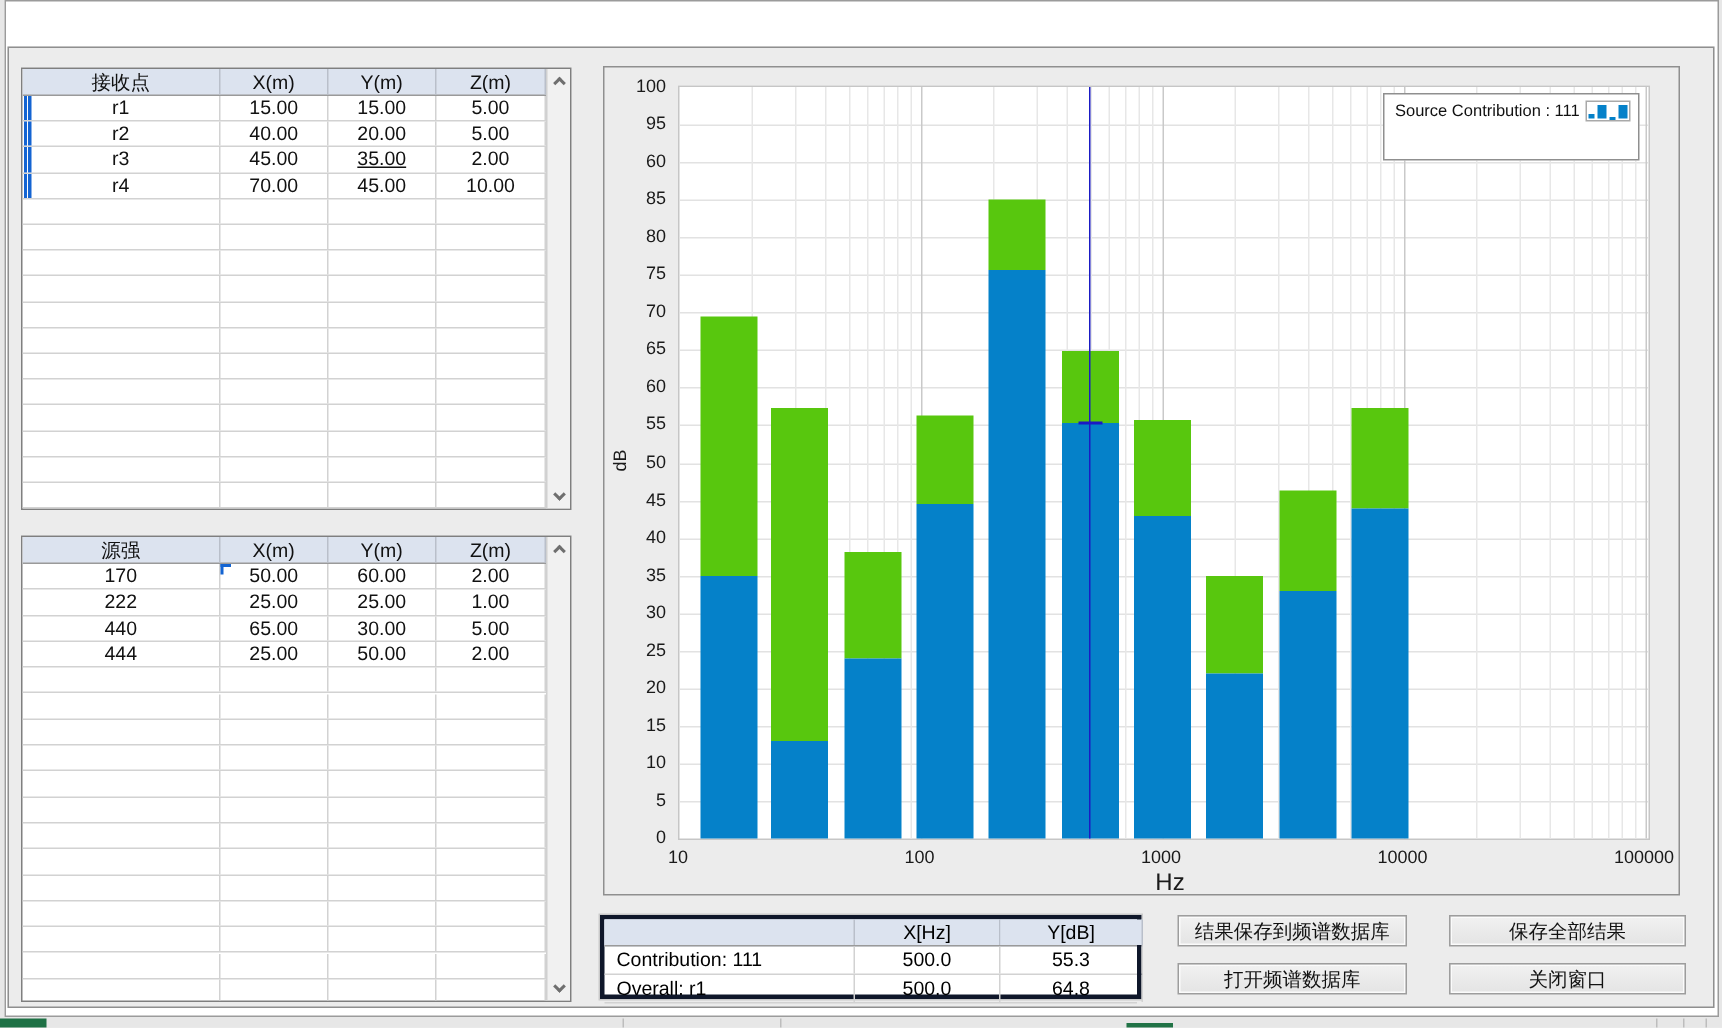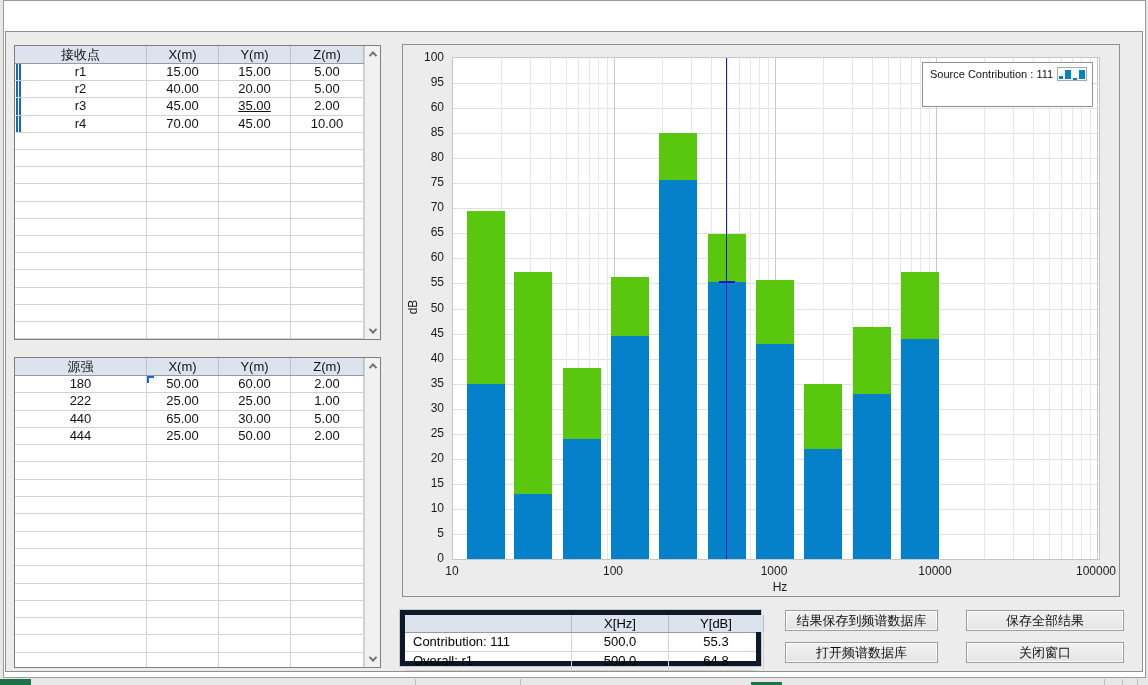--- a/index.html
+++ b/index.html
@@ -32,30 +32,30 @@
 
   .chartpanel { left:402px; top:44px; width:718px; height:553px; background:#ececec; border:1px solid #8f8f8f; }
   .plot { left:452px; top:57px; width:648px; height:503px; background:#fff; border:1px solid #c6c6c6; }
   .gl-h { position:absolute; left:0; width:100%; height:1px; background:#e2e2e2; }
   .gl-v { position:absolute; top:0; width:1px; height:100%; background:#e7e7e7; }
   .gl-v.major { background:#c9c9c9; }
   .bar { position:absolute; }
   .ylab { position:absolute; width:40px; text-align:right; font-size:12px; color:#1a1a1a; height:14px; line-height:14px; }
   .xlab { position:absolute; width:90px; text-align:center; font-size:12px; color:#1a1a1a; height:14px; line-height:14px; top:564px; }
   .dbl { left:401px; top:300px; width:24px; height:14px; font-size:12px; color:#1a1a1a; transform:rotate(-90deg); text-align:center; }
-  .hzl { left:760px; top:580px; width:40px; text-align:center; font-size:12px; color:#1a1a1a; }
+  .hzl { left:760px; top:580px; width:40px; text-align:center; font-size:16px; color:#1a1a1a; }
   .cursor-v { position:absolute; width:1.5px; background:#1a1ac4; }
   .cursor-h { position:absolute; height:2px; background:#1a1ac4; }
 
   .legend { left:922px; top:62px; width:171px; height:45px; background:#fff; border:1px solid #8f8f8f; }
   .leg-row { position:absolute; left:0; width:100%; height:22px; display:flex; align-items:center; }
   .leg-text { margin-left:7px; font-size:11px; color:#111; flex:1; white-space:nowrap; overflow:hidden; }
   .leg-glyph { width:30px; height:14px; background:#fff; border:1px solid #a9a9a9; margin-right:5px; position:relative; flex:none; }
 
-  .infotable { left:400px; top:610px; width:361px; height:56px; background:#fff; border:5px solid #0f172a; box-shadow:0 0 0 1px #c9c9c9; }
+  .infotable { left:400px; top:610px; width:361px; height:56px; background:#fff; border:3px solid #0f172a; box-shadow:0 0 0 1px #c9c9c9; }
   .it-hcell { position:absolute; top:0; height:17px; line-height:17px; background:#dce3ef; text-align:center; font-size:13px; border-right:1px solid #b9bfca; }
   .it-row { position:absolute; left:0; width:100%; height:19px; border-bottom:1px solid #d2d2d2; }
   .it-cell { position:absolute; top:0; height:100%; font-size:13px; line-height:18px; border-right:1px solid #d2d2d2; }
 
   .btn { background:linear-gradient(#f1f1f1,#e4e4e4); border:1px solid #9d9d9d; box-shadow:inset 0 0 0 1px #fbfbfb; font-size:13px; color:#111; display:flex; align-items:center; justify-content:center; font-family:"Liberation Sans",sans-serif; }
 
   .bottomstrip { left:0; top:679px; width:1148px; height:6px; background:#e7e7e7; }
   .bs-green1 { left:0; top:679px; width:31px; height:6px; background:#1e7145; }
   .bs-green2 { left:751px; top:682px; width:31px; height:3px; background:#217346; }
   .bs-line { position:absolute; top:679px; width:1px; height:6px; background:#bdbdbd; }
@@ -184,21 +184,21 @@
       </div>
     </div>
   <div class="abs lvtable" id="table2" style="left:14px;top:357px;width:367px;height:311px;">
       <div class="thead">
         <div class="hcell" style="left: 0px; width: 132px;">源强</div>
         <div class="hcell" style="left: 132px; width: 72px;">X(m)</div>
         <div class="hcell" style="left: 204px; width: 72px;">Y(m)</div>
         <div class="hcell" style="left: 276px; width: 73px;">Z(m)</div>
       </div>
       <div class="trow" style="top: 18px; height: 17.3px;">
-        <div class="tcell" style="left: 0px; width: 132px;">180</div>
+        <div class="tcell" style="left: 0px; width: 132px;">170</div>
         <div class="tcell" style="left: 132px; width: 72px;">50.00<div style="position: absolute; left: 0px; top: 0px; width: 7px; height: 2px; background: rgb(20, 100, 210);"></div><div style="position: absolute; left: 0px; top: 0px; width: 2px; height: 7px; background: rgb(20, 100, 210);"></div></div>
         <div class="tcell" style="left: 204px; width: 72px;">60.00</div>
         <div class="tcell" style="left: 276px; width: 73px;">2.00</div>
       </div>
       <div class="trow" style="top: 35.3px; height: 17.3px;">
         <div class="tcell" style="left: 0px; width: 132px;">222</div>
         <div class="tcell" style="left: 132px; width: 72px;">25.00</div>
         <div class="tcell" style="left: 204px; width: 72px;">25.00</div>
         <div class="tcell" style="left: 276px; width: 73px;">1.00</div>
       </div>

